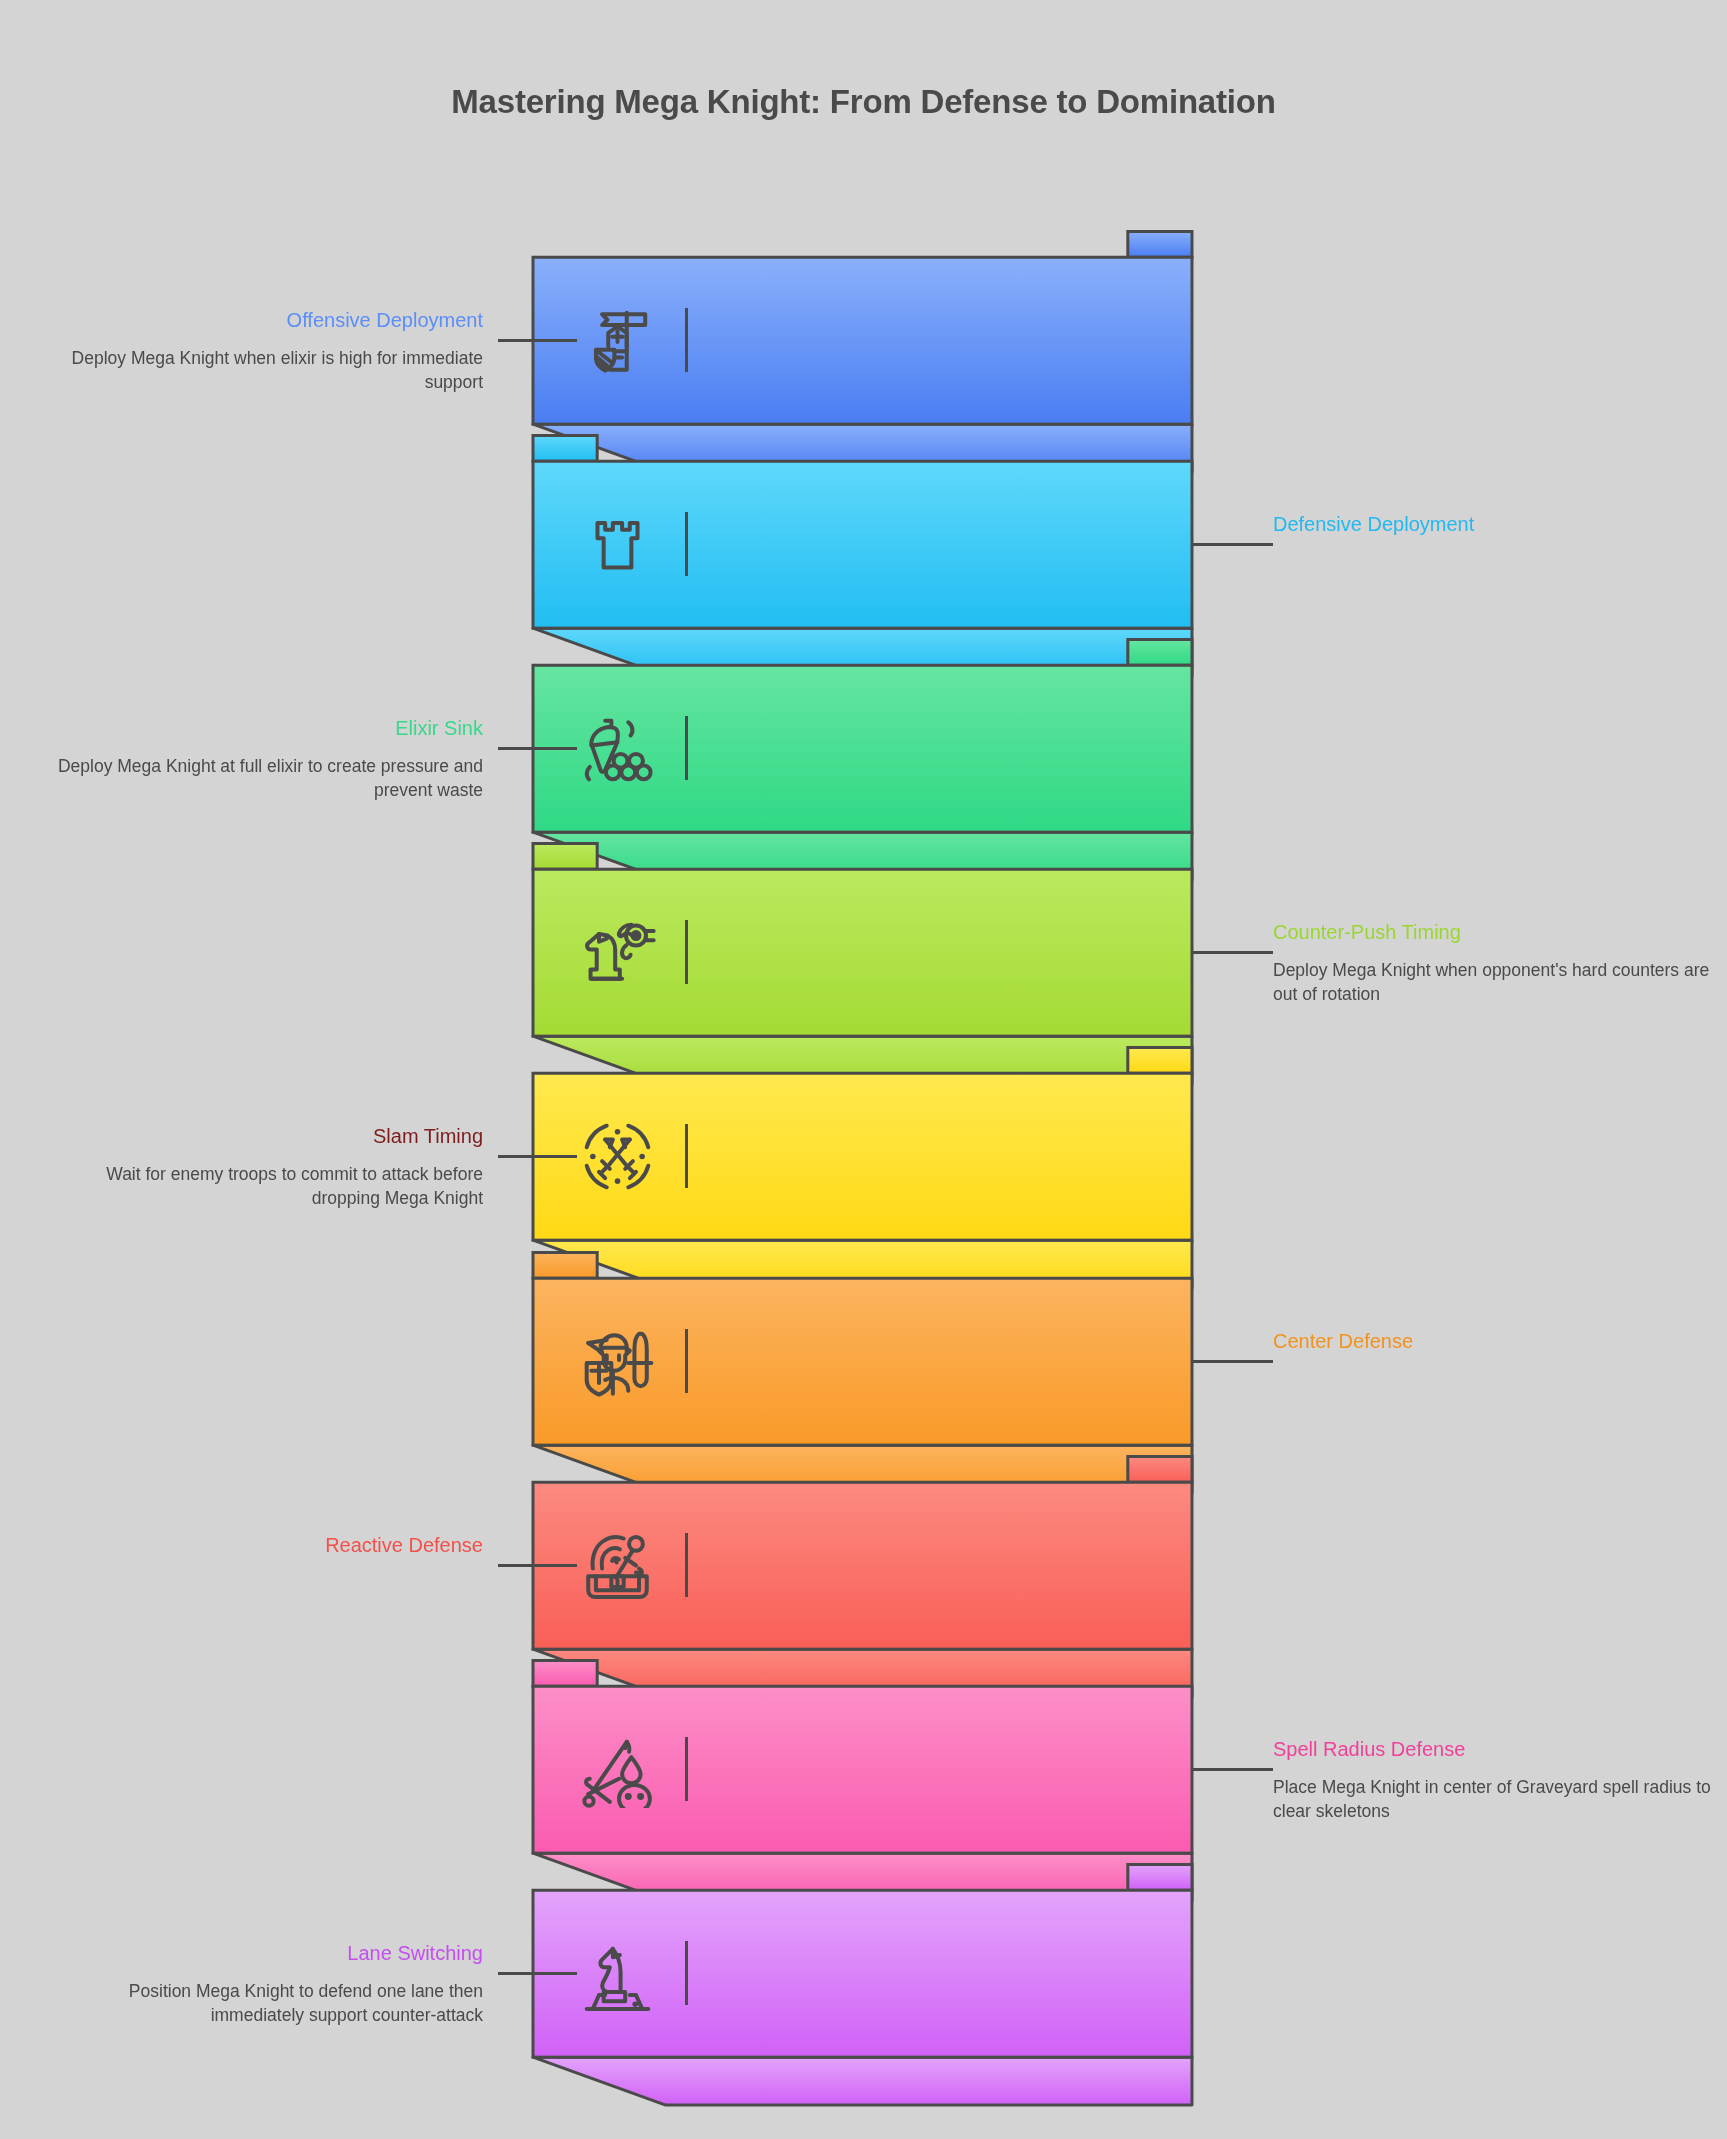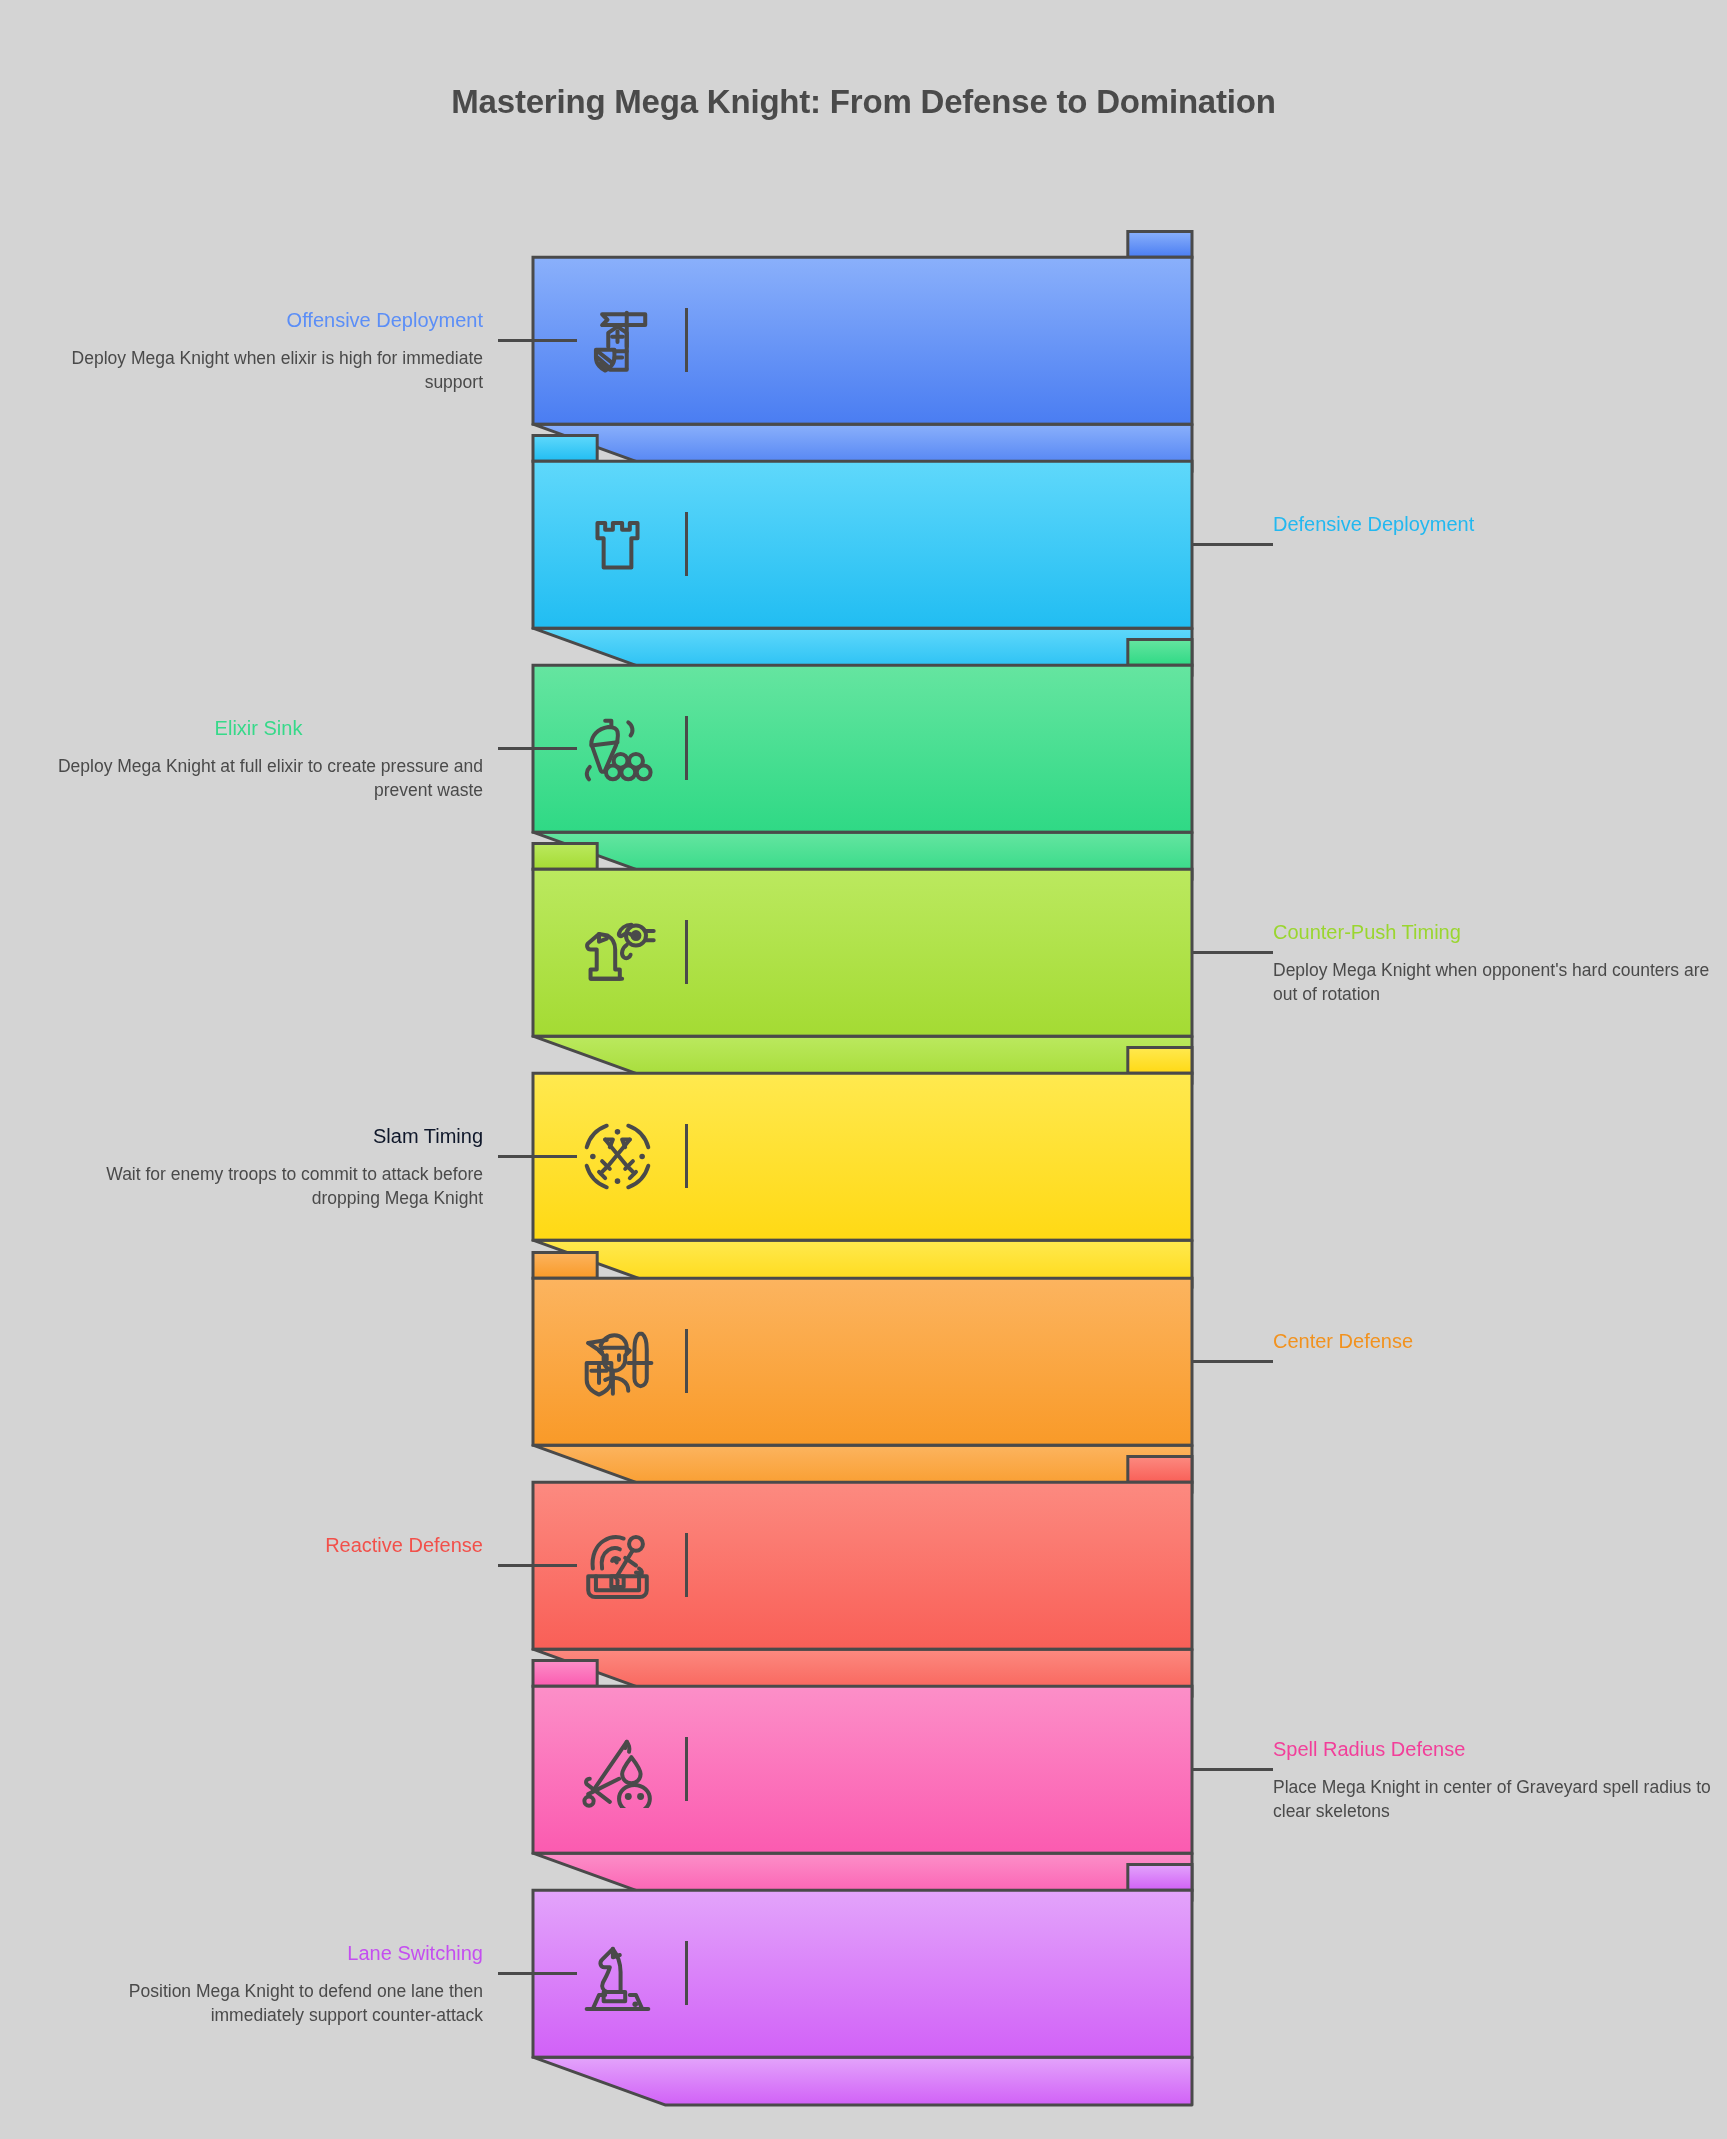--- a/index.html
+++ b/index.html
@@ -190,21 +190,21 @@
       <circle cx="74" cy="66" r="9"></circle>
       <circle cx="44" cy="81" r="9"></circle>
       <circle cx="64" cy="81" r="9"></circle>
       <circle cx="84" cy="81" r="9"></circle>
     </svg>
           </div>
           <div class="divider-tick" style="top: 83px;"></div>
         </div>
         <div class="side left" style="top: 53px;">
           <div class="connector to-right" style="top: 29px;"></div>
-          <div class="side-title" style="color: rgb(55, 217, 138); text-align: center;">Elixir Sink</div>
+          <div class="side-title" style="color: rgb(55, 217, 138);">Elixir Sink</div>
           <div class="side-desc">Deploy Mega Knight at full elixir to create pressure and prevent waste</div>
         </div>
       </div>
       <div class="row" style="top: 869px; height: 215px;">
         <div class="banner-wrap" style="top: 0px; height: 241px;">
           <svg class="banner-svg" width="659" height="241" viewBox="0 0 1540 562">
             <defs>
               <linearGradient id="grad3" x1="0" y1="0" x2="0" y2="1">
                 <stop offset="0%" stop-color="#bbe95f"></stop>
                 <stop offset="100%" stop-color="#a4db33"></stop>
@@ -263,21 +263,21 @@
       <path d="M66 28 h-10 l4 10"></path>
       <path d="M30 56 l10 10 M70 56 l-10 10"></path>
       <path d="M28 72 l8 -8 M72 72 l-8 -8"></path>
       <path d="M26 70 l8 8 M74 70 l-8 8"></path>
     </svg>
           </div>
           <div class="divider-tick" style="top: 83px;"></div>
         </div>
         <div class="side left" style="top: 53px;">
           <div class="connector to-right" style="top: 29px;"></div>
-          <div class="side-title" style="color: #0f172a;">Slam Timing</div>
+          <div class="side-title" style="color: #7f1d1d;">Slam Timing</div>
           <div class="side-desc">Wait for enemy troops to commit to attack before dropping Mega Knight</div>
         </div>
       </div>
       <div class="row" style="top: 1278px; height: 215px;">
         <div class="banner-wrap" style="top: 0px; height: 241px;">
           <svg class="banner-svg" width="659" height="241" viewBox="0 0 1540 562">
             <defs>
               <linearGradient id="grad5" x1="0" y1="0" x2="0" y2="1">
                 <stop offset="0%" stop-color="#fcb45f"></stop>
                 <stop offset="100%" stop-color="#f99a28"></stop>

